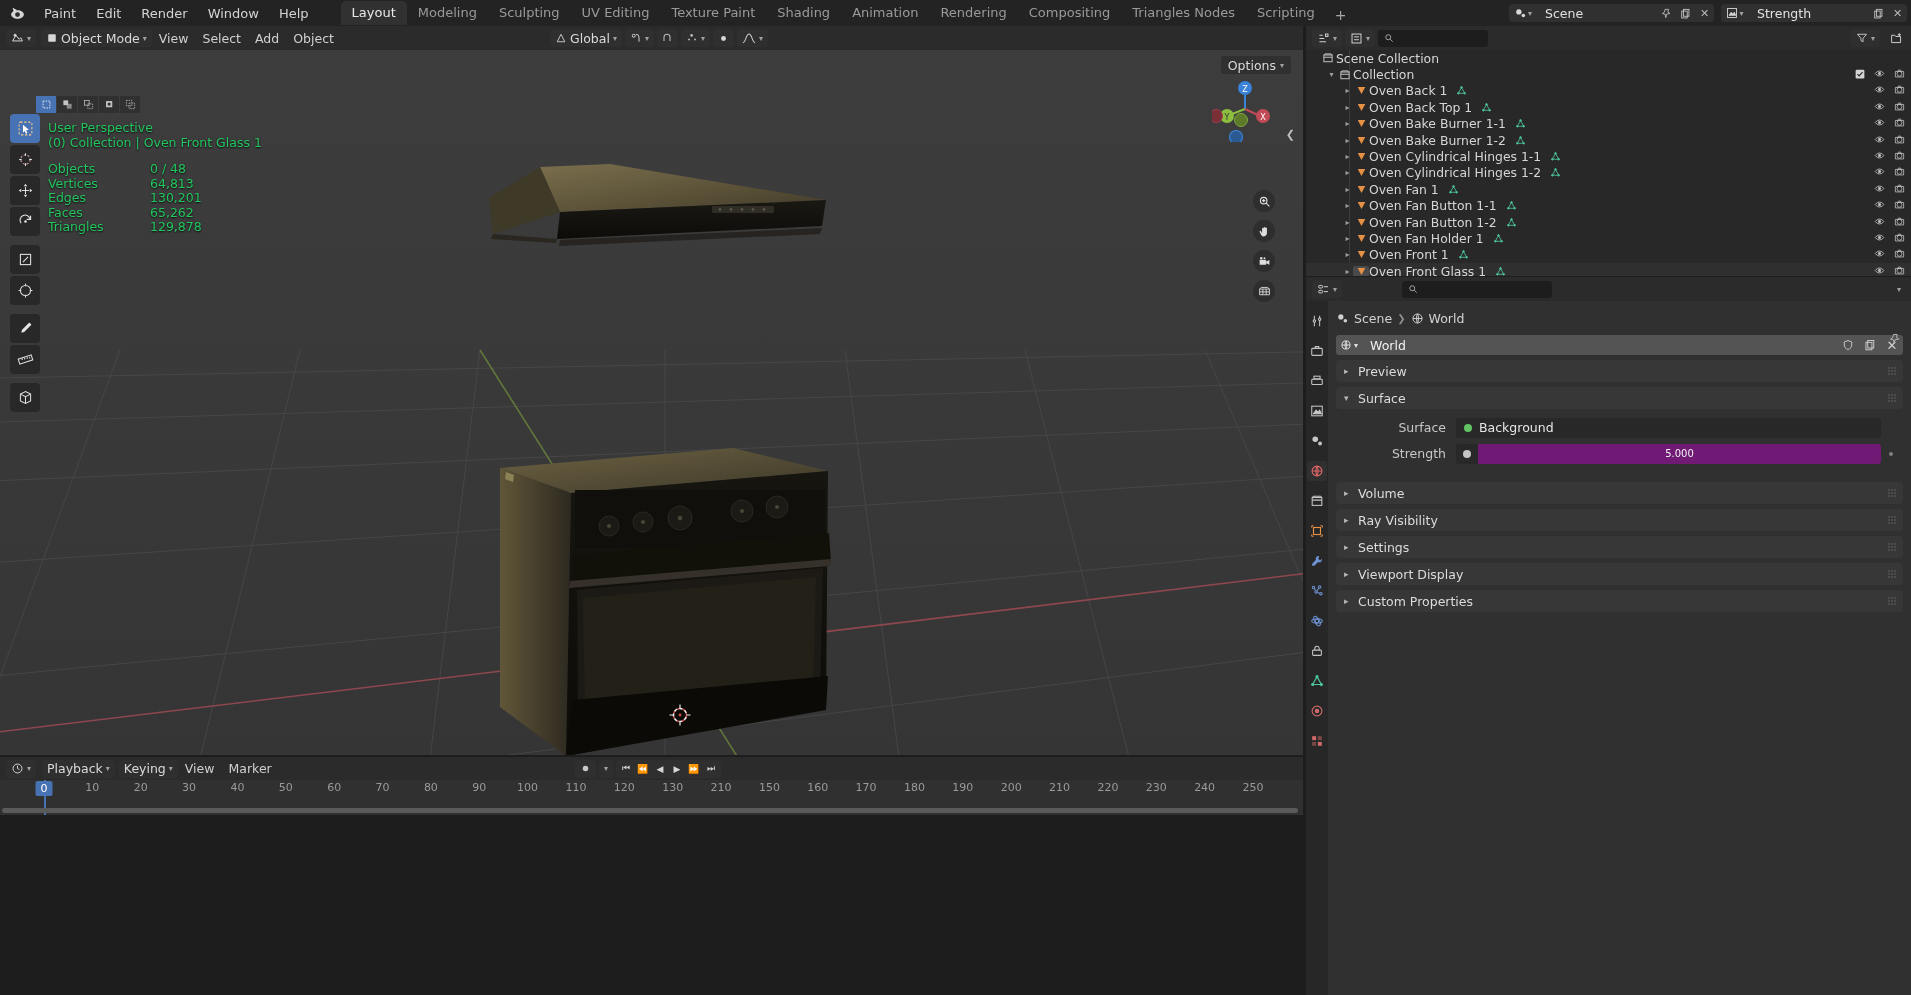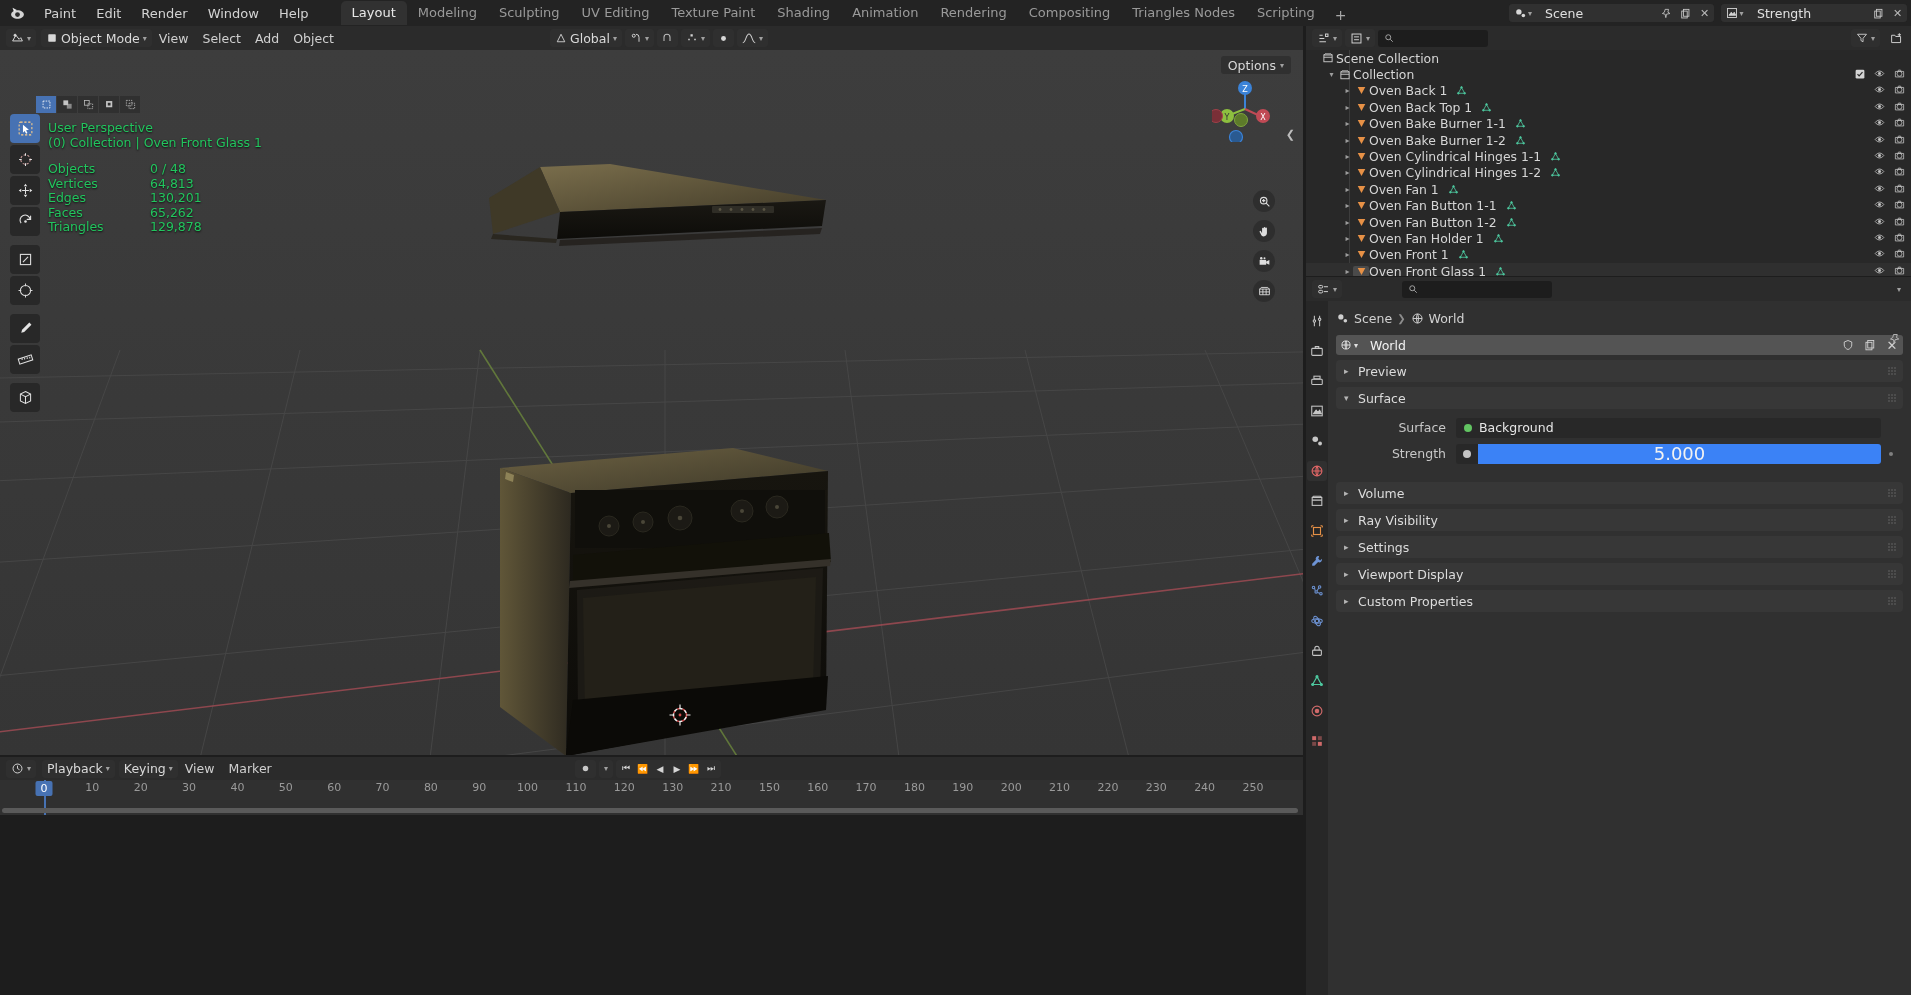--- a/index.html
+++ b/index.html
@@ -1334,21 +1334,21 @@
               <span class="swatch-dot" style="background:#62c462"></span>
               <span>Background</span>
             </div>
           </div>
           <div class="prow">
             <div class="plabel">Strength</div>
             <div class="color-field">
               <div class="strength-knob">
                 <span class="swatch-dot" style="background:#c4c4c4"></span>
               </div>
-              <div class="color-rest" style="background:#3b82f6;display:flex;align-items:center;justify-content:center;font-size:18px;color:#f2f2f2">5.000</div>
+              <div class="color-rest" style="background:#701a75;display:flex;align-items:center;justify-content:center;font-size:10px;color:#f2f2f2">5.000</div>
             </div>
             <span class="dec"></span>
           </div>
         </div>
       </div>
 
       <div class="panel">
         <div class="panel-hdr">
           <span class="tri">▸</span>
           <span>Volume</span>

